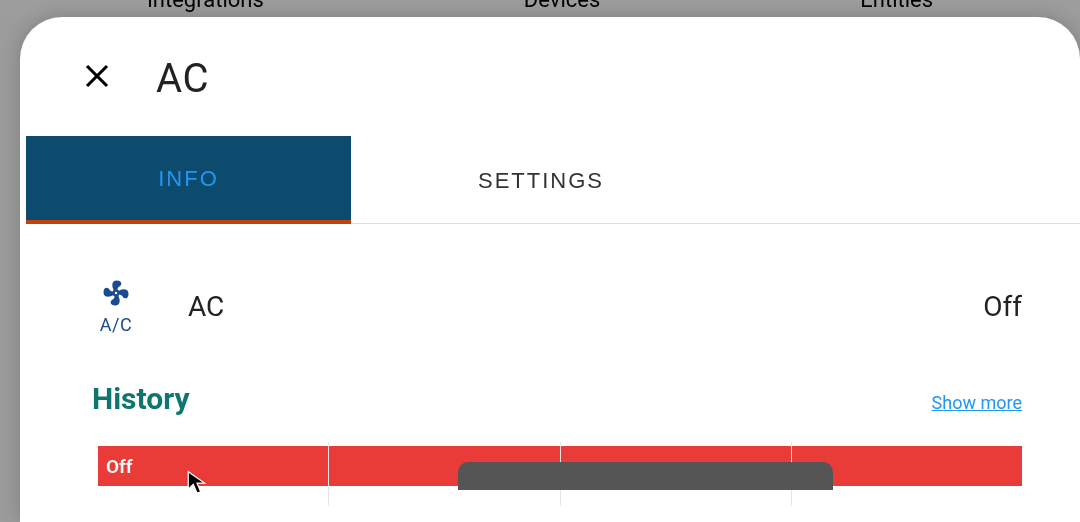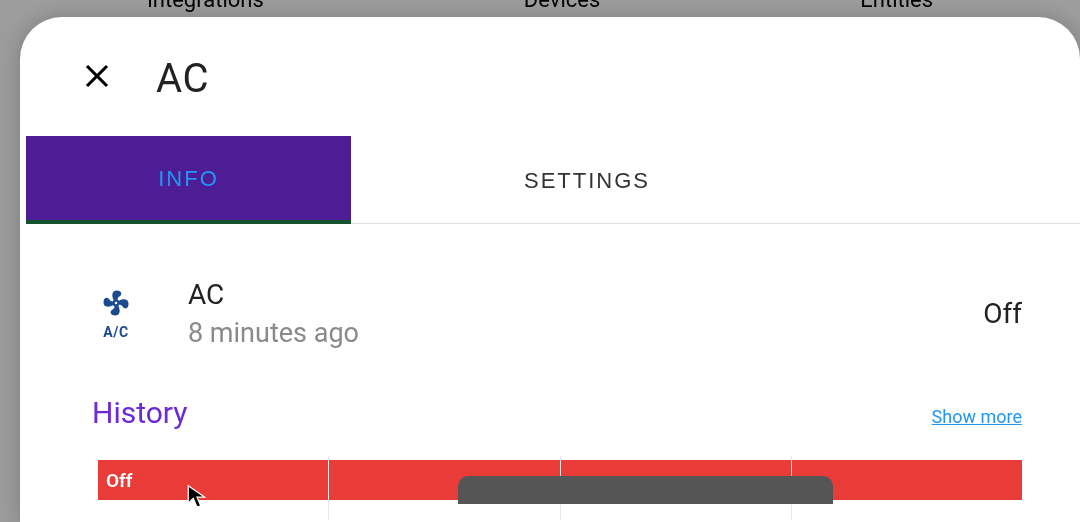--- a/index.html
+++ b/index.html
@@ -79,46 +79,46 @@
       font-size: 22px;
       font-weight: 500;
       letter-spacing: 2px;
       color: #333;
       cursor: pointer;
       text-transform: uppercase;
       background: none;
       border: none;
     }
     .tab.active {
-      background: #4c1d95;
+      background: #0c4a6e;
       color: #2196f3;
-      border-bottom: 4px solid #14532d;
+      border-bottom: 4px solid #c2410c;
       margin-bottom: -1px;
     }
     .tab:nth-child(1) { width: 325px; }
-    .tab:nth-child(2) { width: 380px; margin-left: 46px; }
+    .tab:nth-child(2) { width: 380px; }
     .tab:nth-child(3) { width: 355px; }
     .state-row {
       display: flex;
       align-items: center;
       padding: 54px 58px 20px 64px;
     }
     .fan-icon {
       width: 52px;
       text-align: center;
       color: #0b3a82;
     }
     .fan-svg {
       width: 38px;
       height: 30px;
       fill: #1a4a8f;
     }
     .fan-icon-label {
-      font-size: 14px;
-      font-weight: 700;
+      font-size: 18px;
+      font-weight: 400;
       color: #1a4a8f;
       letter-spacing: 0.5px;
       margin-top: 2px;
     }
     .state-text {
       margin-left: 46px;
     }
     .state-name {
       font-size: 28px;
       color: #222;
@@ -133,22 +133,22 @@
       font-size: 28px;
       color: #222;
     }
     .history-header {
       display: flex;
       align-items: baseline;
       padding: 26px 58px 18px 66px;
     }
     .history-title {
       font-size: 30px;
-      font-weight: 400;
-      color: #6d28d9;
+      font-weight: 700;
+      color: #0f766e;
     }
     .show-more {
       margin-left: auto;
       font-size: 18px;
       color: #2196f3;
       text-decoration: underline;
       cursor: pointer;
       background: none;
       border: none;
       padding: 0;
@@ -238,21 +238,20 @@
 
   <div class="state-row">
     <div class="fan-icon">
       <svg class="fan-svg" viewBox="0 0 24 24">
         <path d="M12,11A1,1 0 0,0 11,12A1,1 0 0,0 12,13A1,1 0 0,0 13,12A1,1 0 0,0 12,11M12.5,2C17,2 17.11,5.57 14.75,6.75C13.76,7.24 13.32,8.29 13.13,9.22C13.61,9.42 14.03,9.73 14.35,10.13C18.05,8.13 22.03,8.92 22.03,12.5C22.03,17 18.46,17.1 17.28,14.73C16.78,13.74 15.72,13.3 14.79,13.11C14.59,13.59 14.28,14 13.88,14.34C15.87,18.03 15.08,22 11.5,22C7,22 6.91,18.42 9.27,17.24C10.25,16.75 10.69,15.71 10.89,14.79C10.4,14.59 9.97,14.27 9.65,13.87C5.96,15.85 2,15.07 2,11.5C2,7 5.56,6.89 6.74,9.26C7.24,10.25 8.29,10.68 9.22,10.87C9.41,10.39 9.73,9.97 10.14,9.65C8.15,5.96 8.94,2 12.5,2Z"></path>
       </svg>
       <div class="fan-icon-label">A/C</div>
     </div>
     <div class="state-text">
       <div class="state-name">AC</div>
-      <div class="state-time">8 minutes ago</div>
     </div>
     <div class="state-value">Off</div>
   </div>
 
   <div class="history-header">
     <div class="history-title">History</div>
     <button class="show-more">Show more</button>
   </div>
 
   <div class="history-chart">

